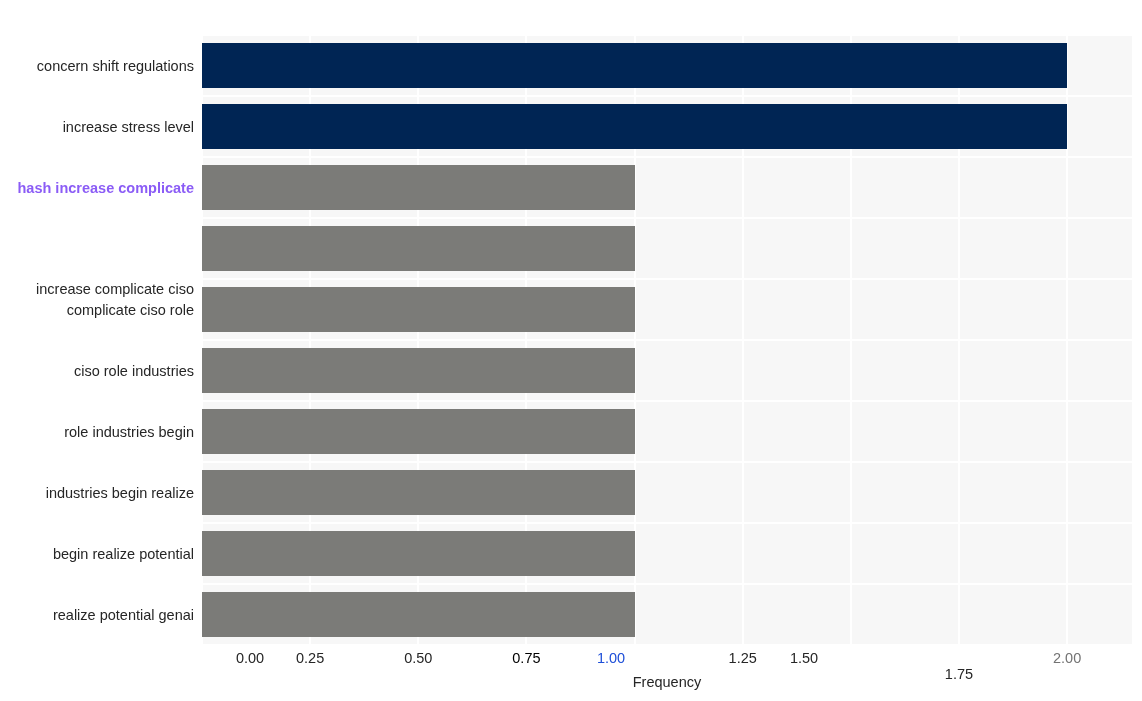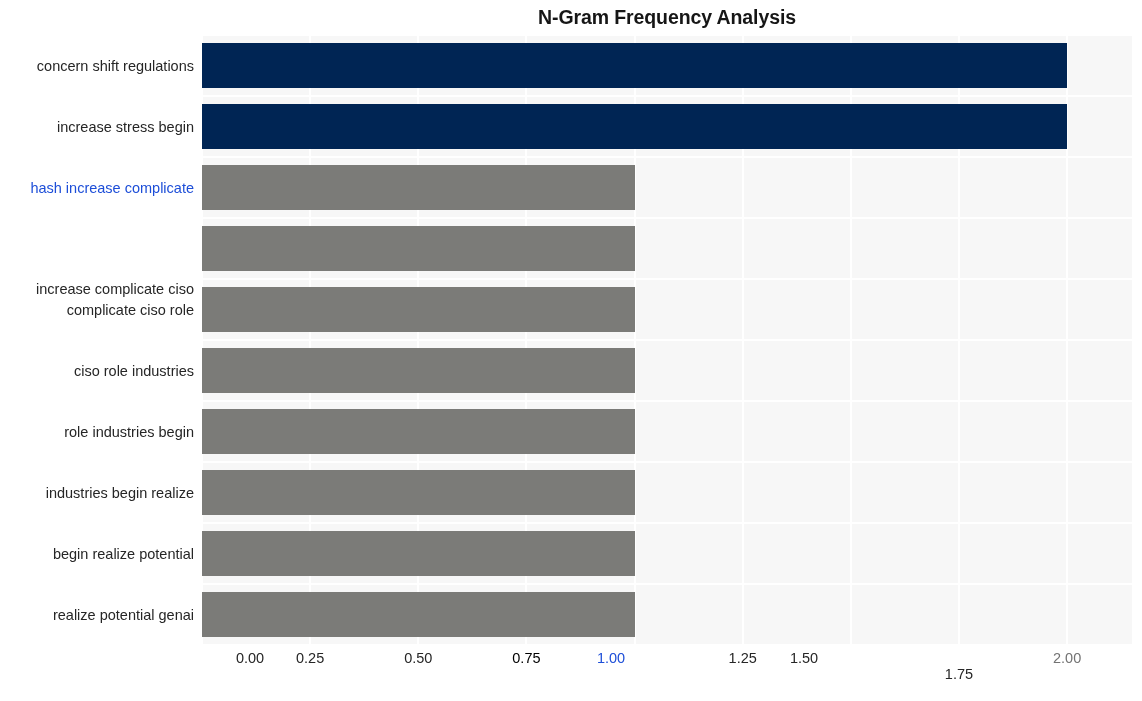--- a/index.html
+++ b/index.html
@@ -115,21 +115,20 @@
     font-size: 14.5px;
     color: #262626;
     white-space: nowrap;
   }
 </style>
 </head>
 <body>
 
 <div id="figure" style="background: rgb(255, 255, 255);">
 
-  <div id="chart-title" style="color: rgb(22, 22, 22);">N-Gram Frequency Analysis</div>
 
   <div id="plot-area" style="background: rgb(247, 247, 247);">
     <div id="gridlines-v">
         <div class="gridline-v" style="left: -1px; background: rgb(255, 255, 255);"></div>
         <div class="gridline-v" style="left: 107.14px; background: rgb(255, 255, 255);"></div>
         <div class="gridline-v" style="left: 215.279px; background: rgb(255, 255, 255);"></div>
         <div class="gridline-v" style="left: 323.419px; background: rgb(255, 255, 255);"></div>
         <div class="gridline-v" style="left: 431.558px; background: rgb(255, 255, 255);"></div>
         <div class="gridline-v" style="left: 539.698px; background: rgb(255, 255, 255);"></div>
         <div class="gridline-v" style="left: 647.837px; background: rgb(255, 255, 255);"></div>
@@ -158,22 +157,22 @@
         <div class="bar" title="ciso role industries: 1" style="top: 313px; width: 432.558px; background: rgb(123, 123, 120);"></div>
         <div class="bar" title="role industries begin: 1" style="top: 374px; width: 432.558px; background: rgb(123, 123, 120);"></div>
         <div class="bar" title="industries begin realize: 1" style="top: 435px; width: 432.558px; background: rgb(123, 123, 120);"></div>
         <div class="bar" title="begin realize potential: 1" style="top: 496px; width: 432.558px; background: rgb(123, 123, 120);"></div>
         <div class="bar" title="realize potential genai: 1" style="top: 557px; width: 432.558px; background: rgb(123, 123, 120);"></div>
       </div>
   </div>
 
   <div id="y-axis-labels">
       <div class="y-tick-label" style="top: 22.5px; color: rgb(38, 38, 38);">concern shift regulations</div>
-      <div class="y-tick-label" style="top: 83.5px; color: rgb(38, 38, 38);">increase stress begin</div>
-      <div class="y-tick-label" style="top: 144.5px; color: #1d4ed8;">hash increase complicate</div>
+      <div class="y-tick-label" style="top: 83.5px; color: rgb(38, 38, 38);">increase stress level</div>
+      <div class="y-tick-label" style="top: 144.5px; color: #8b5cf6; font-weight: bold;">hash increase complicate</div>
       <div class="y-tick-label" style="top: 205.5px; color: rgb(38, 38, 38); margin-top: 40px;">increase complicate ciso</div>
       <div class="y-tick-label" style="top: 266.5px; color: rgb(38, 38, 38);">complicate ciso role</div>
       <div class="y-tick-label" style="top: 327.5px; color: rgb(38, 38, 38);">ciso role industries</div>
       <div class="y-tick-label" style="top: 388.5px; color: rgb(38, 38, 38);">role industries begin</div>
       <div class="y-tick-label" style="top: 449.5px; color: rgb(38, 38, 38);">industries begin realize</div>
       <div class="y-tick-label" style="top: 510.5px; color: rgb(38, 38, 38);">begin realize potential</div>
       <div class="y-tick-label" style="top: 571.5px; color: rgb(38, 38, 38);">realize potential genai</div>
     </div>
 
   <div id="x-axis-labels">
@@ -181,14 +180,15 @@
       <div class="x-tick-label" style="left: 310.14px; color: rgb(38, 38, 38);">0.25</div>
       <div class="x-tick-label" style="left: 418.279px; color: rgb(38, 38, 38);">0.50</div>
       <div class="x-tick-label" style="left: 526.419px; color: #000000;">0.75</div>
       <div class="x-tick-label" style="left: 611px; color: #1d4ed8;">1.00</div>
       <div class="x-tick-label" style="left: 742.698px; color: rgb(38, 38, 38);">1.25</div>
       <div class="x-tick-label" style="left: 804px; color: rgb(38, 38, 38);">1.50</div>
       <div class="x-tick-label" style="left: 958.977px; color: rgb(38, 38, 38); margin-top: 16px;">1.75</div>
       <div class="x-tick-label" style="left: 1067.12px; color: #737373;">2.00</div>
     </div>
 
+  <div id="x-axis-title" style="color: rgb(38, 38, 38);">Frequency</div>
 
 </div>
 
 </body></html>

